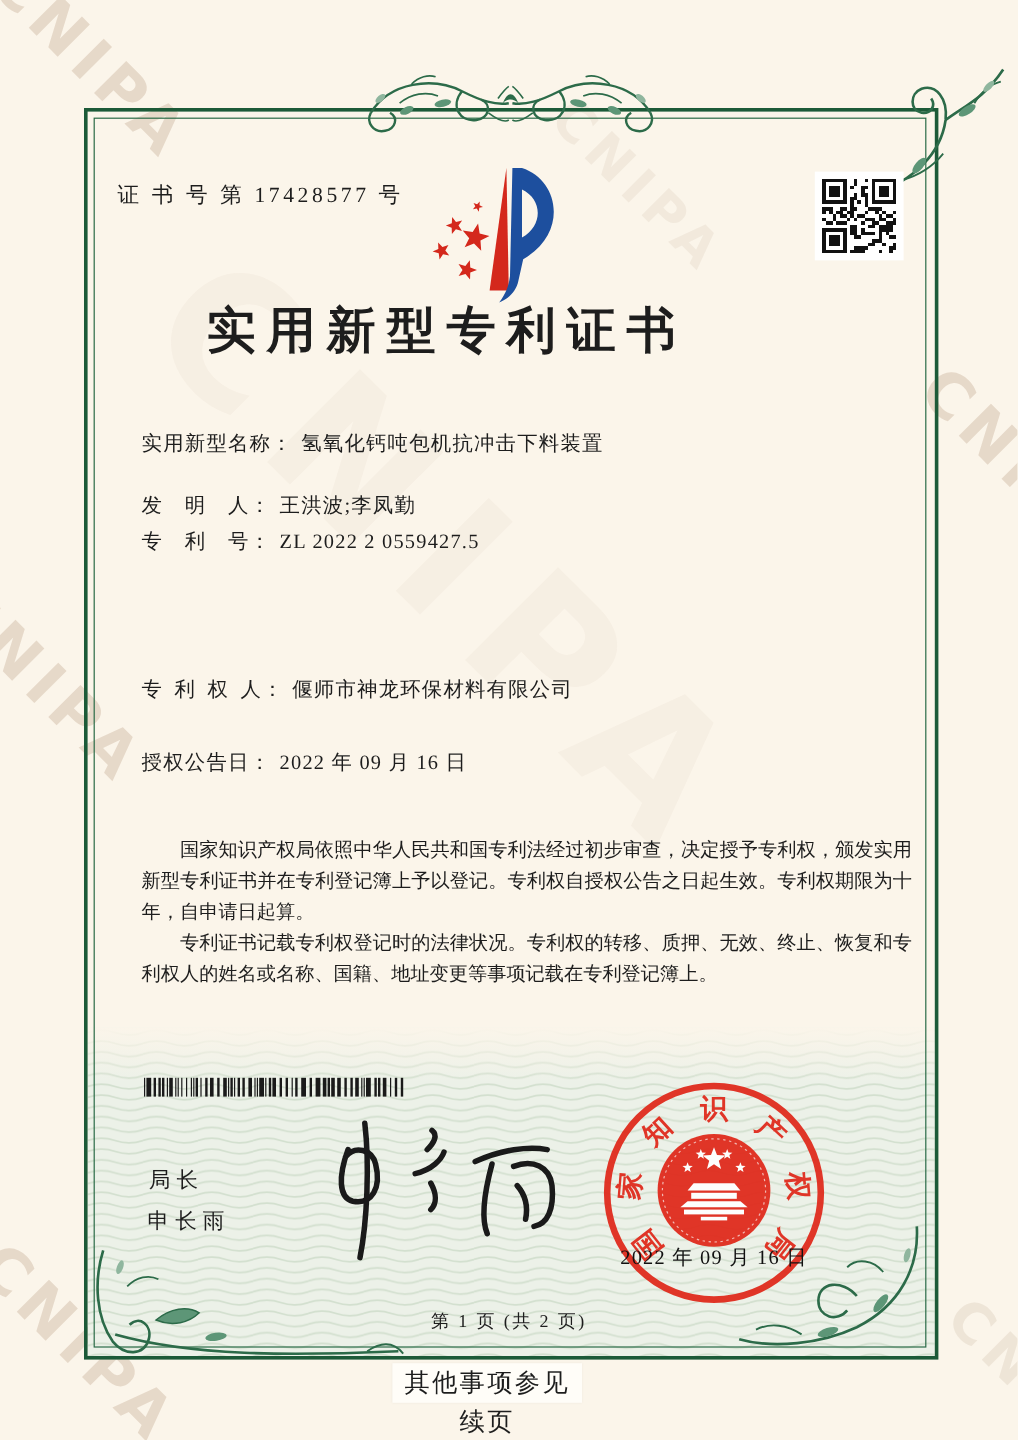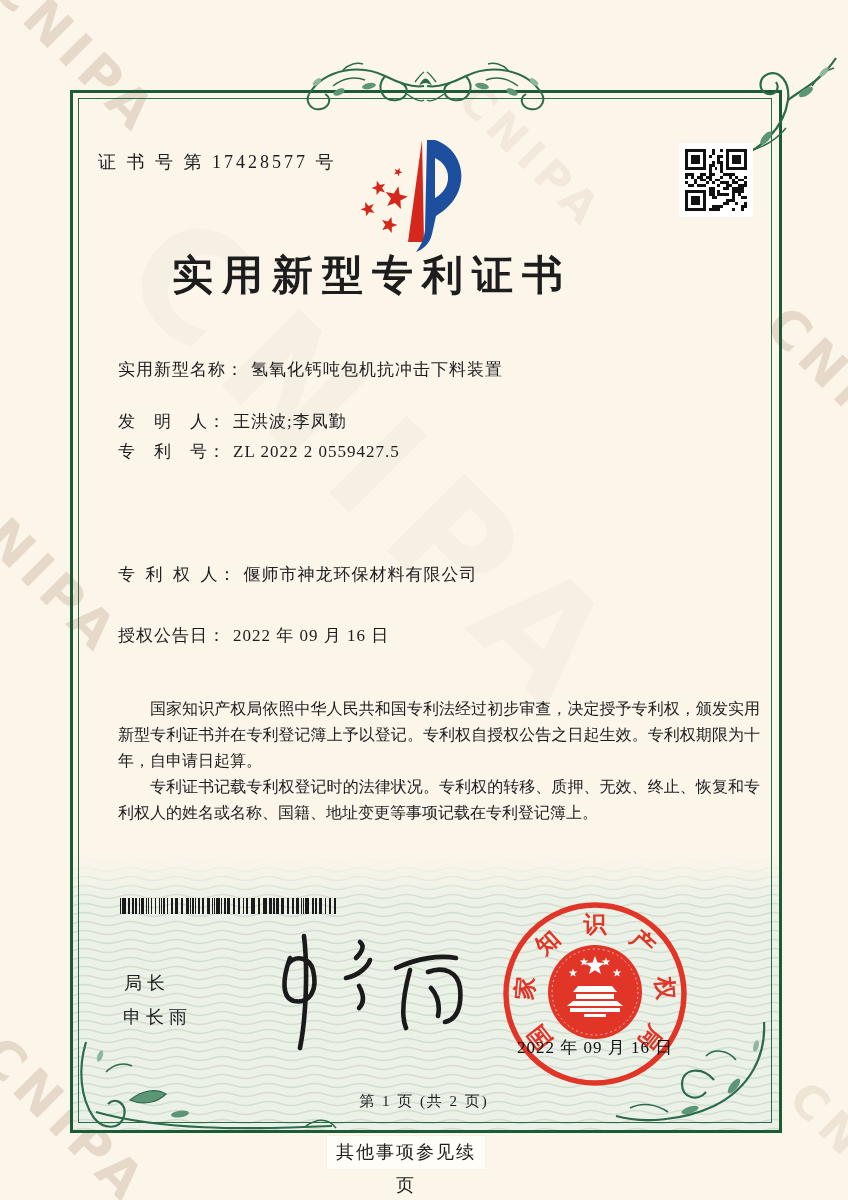--- a/index.html
+++ b/index.html
@@ -32,21 +32,21 @@
   .barcode{position:absolute;left:120px;top:898px;z-index:5;}
   .dtitle{position:absolute;left:124px;top:971px;font-size:18px;letter-spacing:5px;z-index:5;}
   .dname{position:absolute;left:123px;top:1005px;font-size:18px;letter-spacing:5px;z-index:5;}
   .sig{position:absolute;left:238px;top:918px;z-index:5;}
   .seal{position:absolute;left:500px;top:896px;z-index:6;opacity:.94;}
   .sealdate{position:absolute;left:500px;top:1036px;width:190px;text-align:center;font-size:17px;
             letter-spacing:1px;color:#111;z-index:7;}
   .pagenum{position:absolute;left:78px;top:1092px;width:692px;text-align:center;font-size:15px;
            letter-spacing:2px;z-index:5;}
   .contnote{position:absolute;left:327px;top:1136px;width:158px;height:33px;background:#fffdf8;
-            text-align:center;line-height:33px;font-size:18px;letter-spacing:2px;z-index:5;
+            text-align:center;line-height:33px;font-size:21px;letter-spacing:2px;z-index:5;
             box-shadow:0 0 2px rgba(0,0,0,0.05);}
   .qrpad{position:absolute;left:679px;top:143px;width:74px;height:74px;background:#ffffff;z-index:5;}
   .qrpad svg{position:absolute;left:6px;top:6px;}
   .logo{position:absolute;left:350px;top:132px;z-index:5;}
 </style>
 </head>
 <body>
 
 <div class="page">
 

